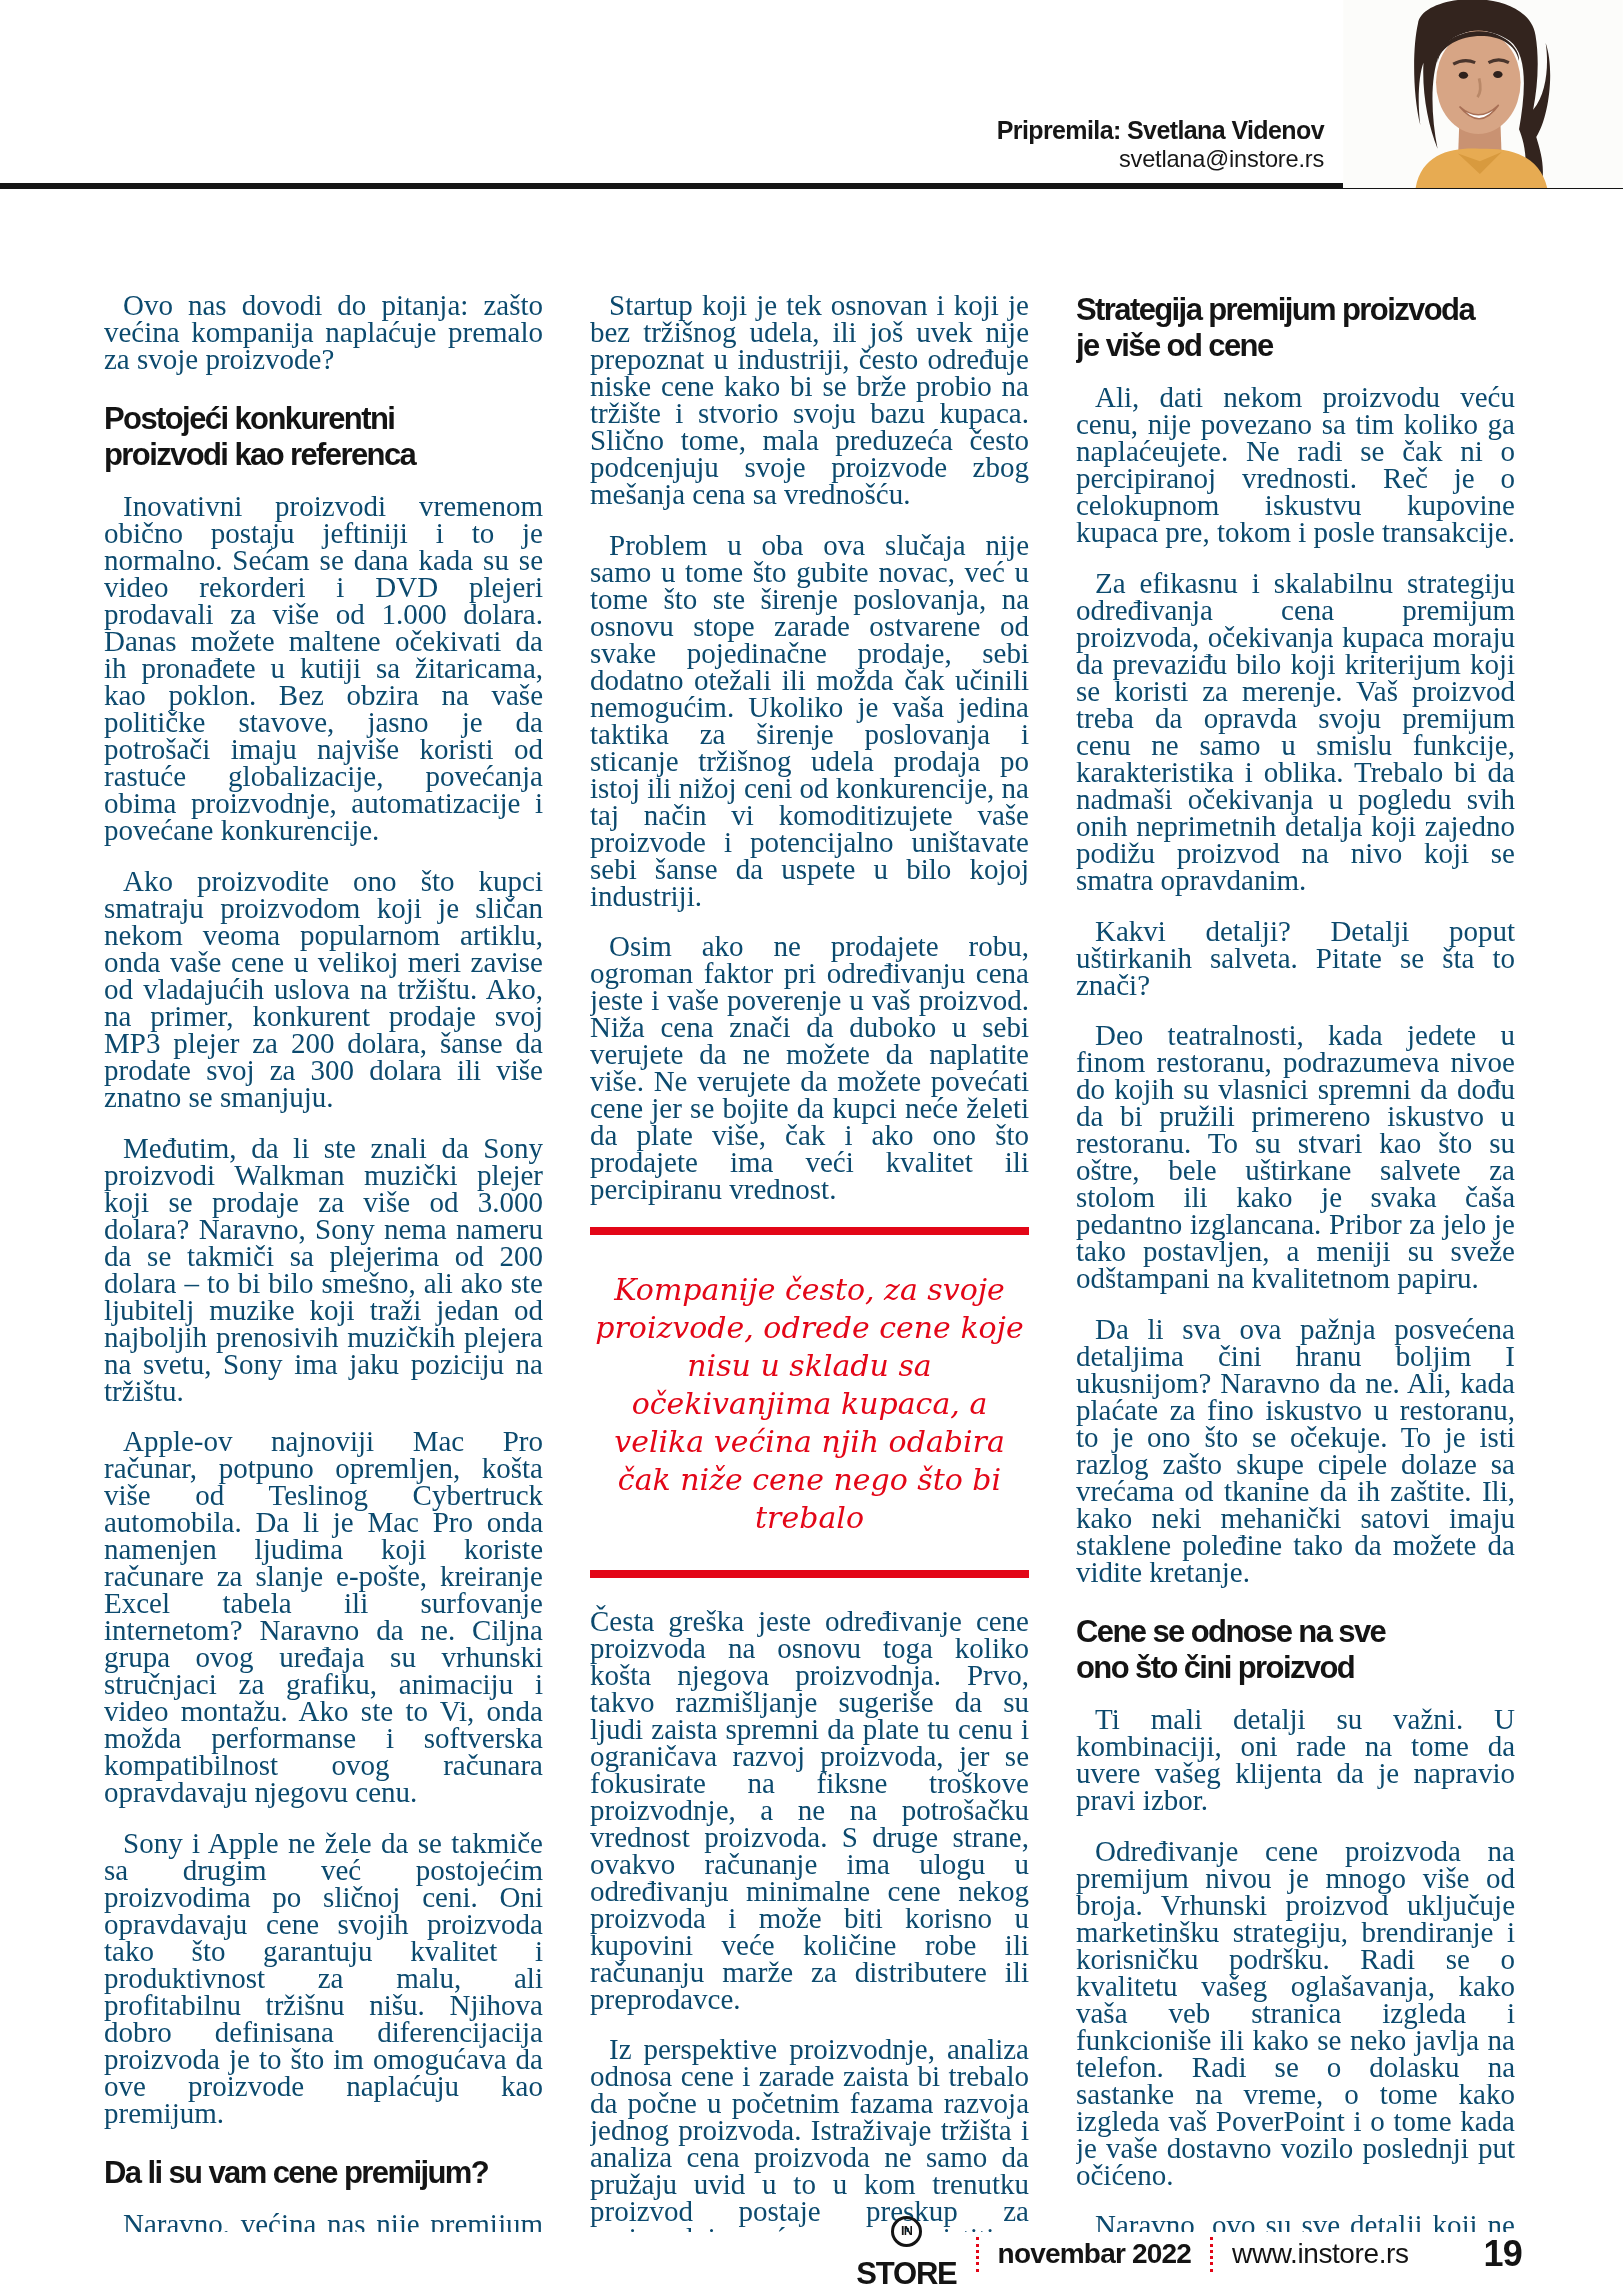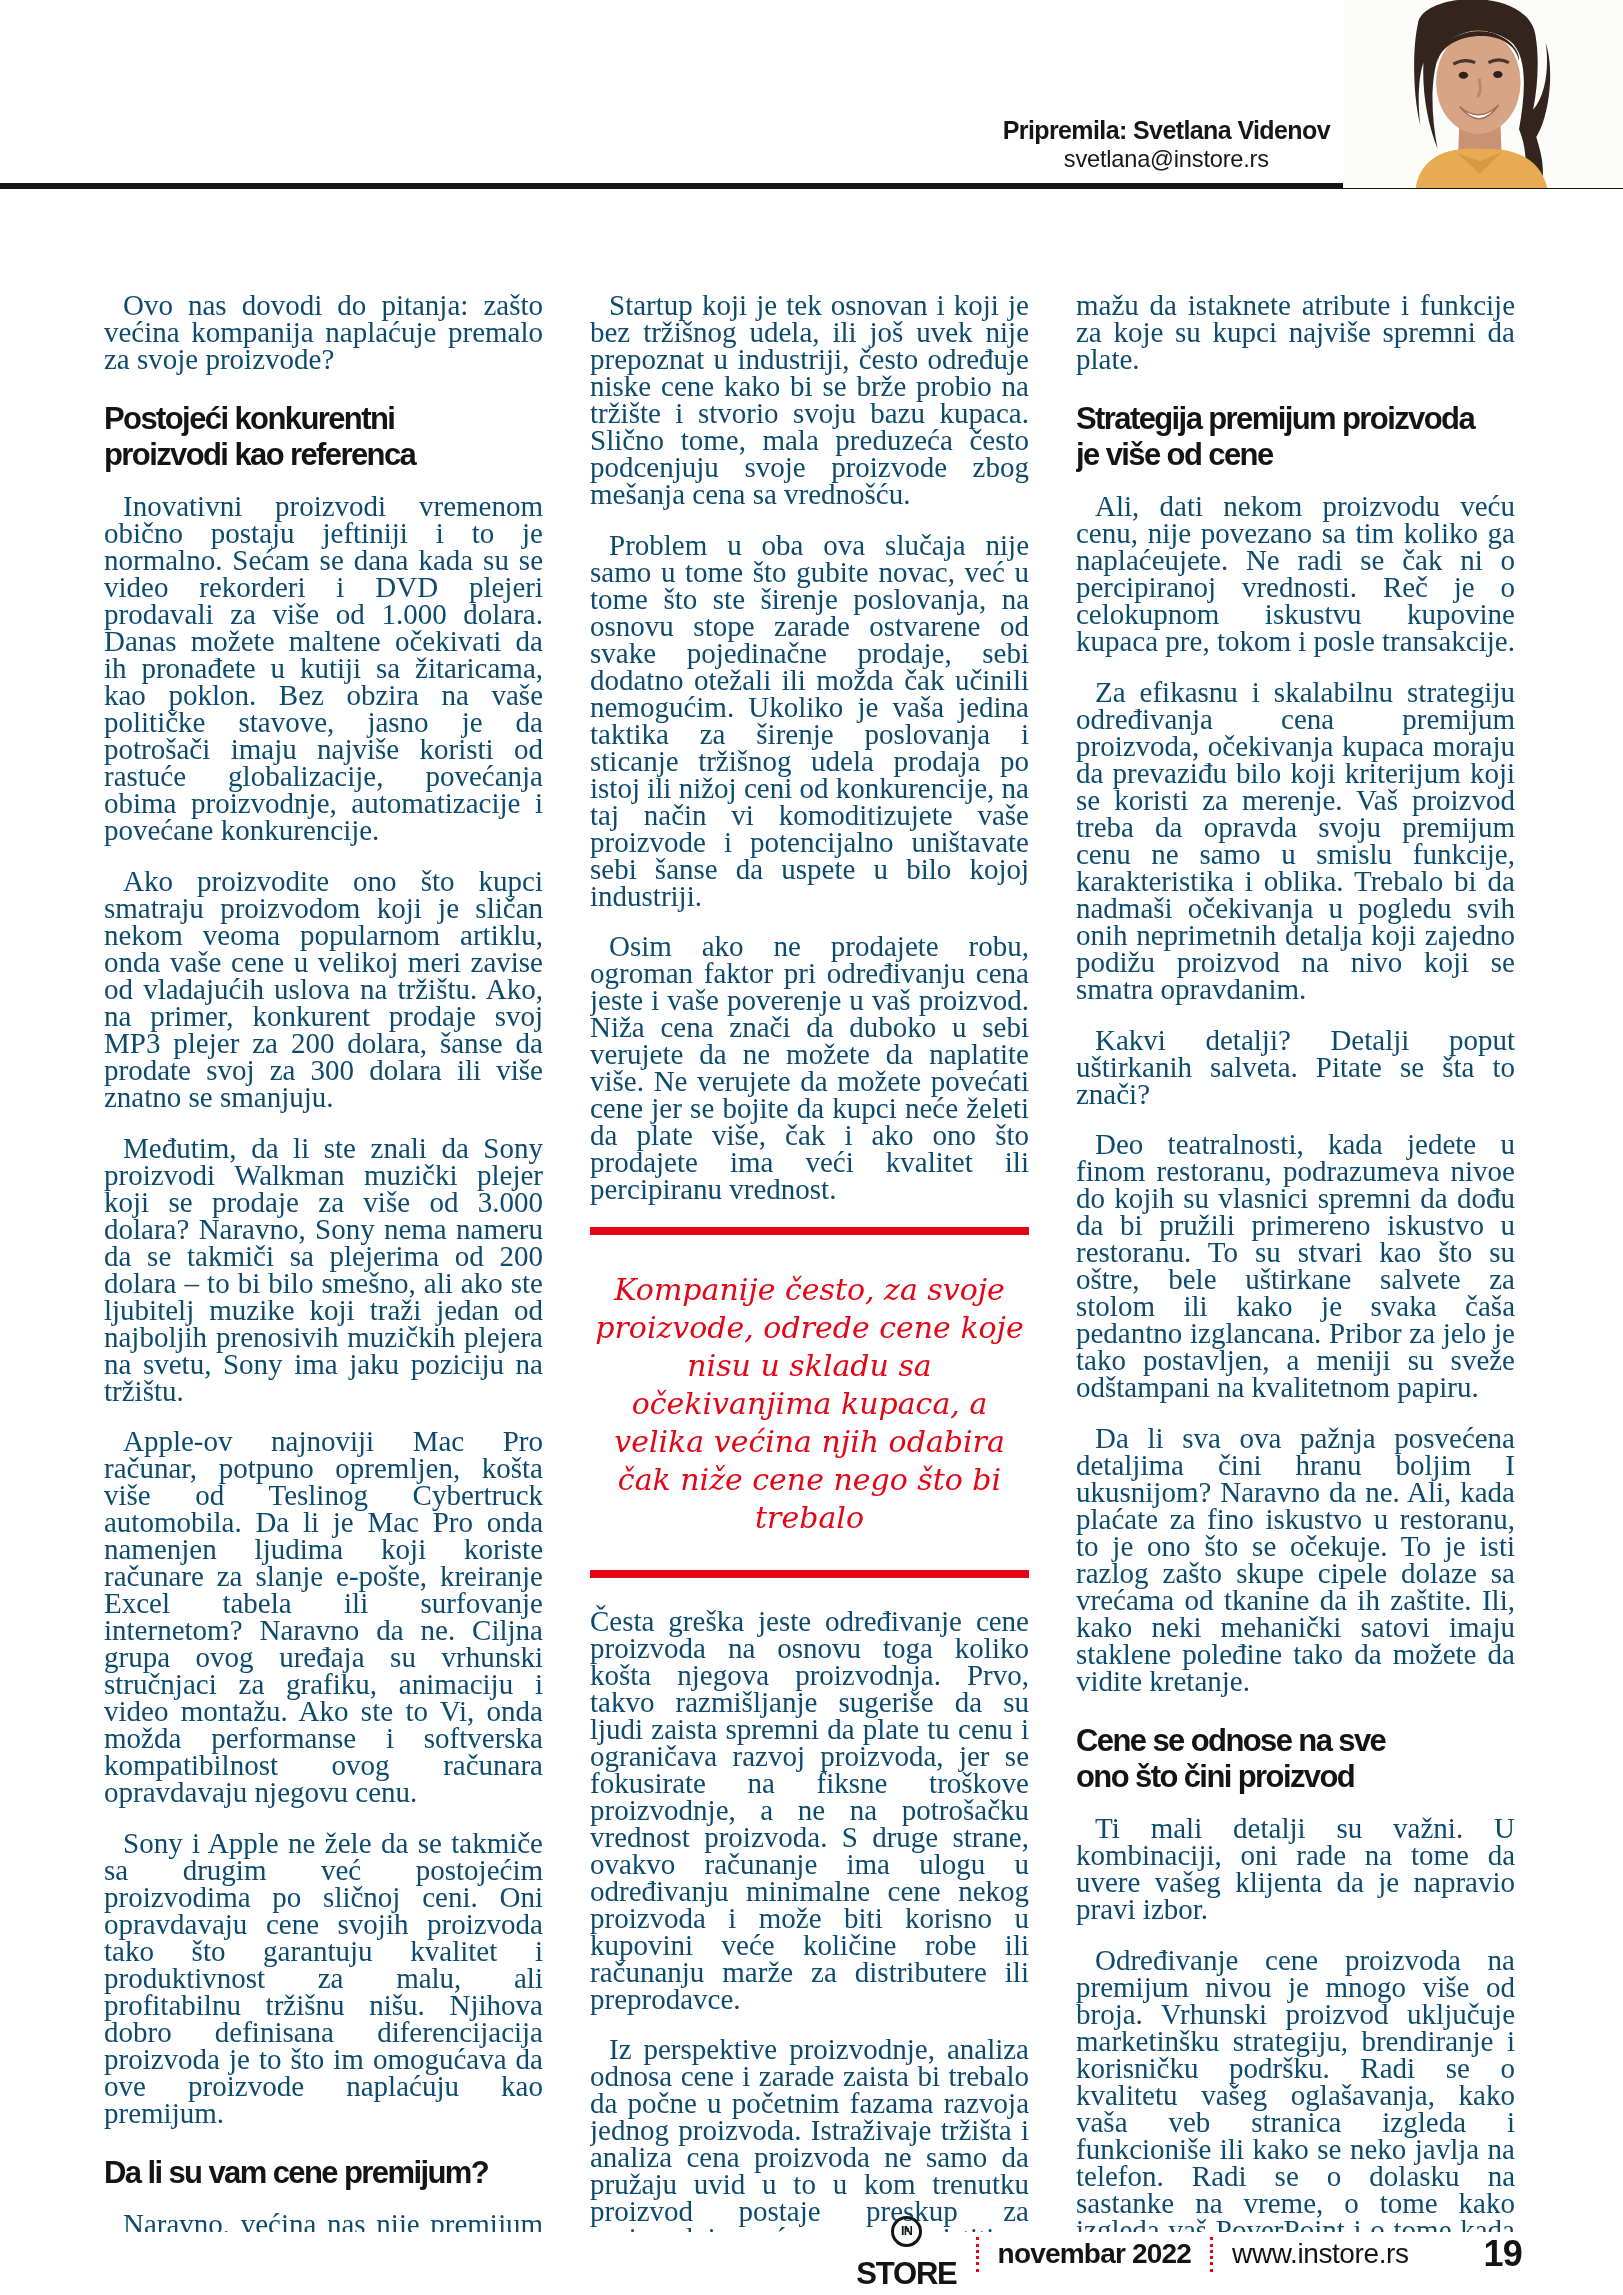--- a/index.html
+++ b/index.html
@@ -7,21 +7,21 @@
   :root { --red:#e30617; --ink:#1d1d1b; }
 
   #page {
     position:relative; width:1623px; height:2295px;
     background:#ffffff; overflow:hidden;
     font-family:"Liberation Serif", serif; color:var(--ink);
   }
 
   
   .byline {
-    position:absolute; top:116px; right:293px; text-align:center;
+    position:absolute; top:116px; right:299px; text-align:right;
     font-family:"Liberation Sans", sans-serif; color:#161616;
   }
   .byline .name  { font-weight:bold; font-size:25px; line-height:1.15; letter-spacing:-0.6px; }
   .byline .email { font-size:23.6px; line-height:1.25; letter-spacing:-0.2px; }
 
   .top-rule {
     position:absolute; top:183px; left:0; width:100%; height:5.5px;
     background:#151515;
   }
   .photo {
@@ -130,21 +130,20 @@
       </div>
     <div class="col">
         <p class="body-p">Startup koji je tek osnovan i koji je bez tržišnog udela, ili još uvek nije prepoznat u industriji, često određuje niske cene kako bi se brže probio na tržište i stvorio svoju bazu kupaca. Slično tome, mala preduzeća često podcenjuju svoje proizvode zbog mešanja cena sa vrednošću.</p>
         <p class="body-p">Problem u oba ova slučaja nije samo u tome što gubite novac, već u tome što ste širenje poslovanja, na osnovu stope zarade ostvarene od svake pojedinačne prodaje, sebi dodatno otežali ili možda čak učinili nemogućim. Ukoliko je vaša jedina taktika za širenje poslovanja i sticanje tržišnog udela prodaja po istoj ili nižoj ceni od konkurencije, na taj način vi komoditizujete vaše proizvode i potencijalno uništavate sebi šanse da uspete u bilo kojoj industriji.</p>
         <p class="body-p">Osim ako ne prodajete robu, ogroman faktor pri određivanju cena jeste i vaše poverenje u vaš proizvod. Niža cena znači da duboko u sebi verujete da ne možete da naplatite više. Ne verujete da možete povećati cene jer se bojite da kupci neće želeti da plate više, čak i ako ono što prodajete ima veći kvalitet ili percipiranu vrednost.</p>
         <div class="pullquote">Kompanije često, za svoje proizvode, odrede cene koje nisu u skladu sa očekivanjima kupaca, a velika većina njih odabira čak niže cene nego što bi trebalo</div>
         <p class="body-p no-indent">Česta greška jeste određivanje cene proizvoda na osnovu toga koliko košta njegova proizvodnja. Prvo, takvo razmišljanje sugeriše da su ljudi zaista spremni da plate tu cenu i ograničava razvoj proizvoda, jer se fokusirate na fiksne troškove proizvodnje, a ne na potrošačku vrednost proizvoda. S druge strane, ovakvo računanje ima ulogu u određivanju minimalne cene nekog proizvoda i može biti korisno u kupovini veće količine robe ili računanju marže za distributere ili preprodavce.</p>
         <p class="body-p">Iz perspektive proizvodnje, analiza odnosa cene i zarade zaista bi trebalo da počne u početnim fazama razvoja jednog proizvoda. Istraživaje tržišta i analiza cena proizvoda ne samo da pružaju uvid u to u kom trenutku proizvod postaje preskup za proizvodnju, već se mogu koristiti za usmeravanje razvoja jer vam po-</p>
       </div>
     <div class="col">
-        <p class="body-p no-indent">mažu da istaknete atribute i funkcije za koje su kupci najviše spremni da plate.</p>
         <h3 class="subhead">Strategija premijum proizvoda
 je više od cene</h3>
         <p class="body-p">Ali, dati nekom proizvodu veću cenu, nije povezano sa tim koliko ga naplaćeujete. Ne radi se čak ni o percipiranoj vrednosti. Reč je o celokupnom iskustvu kupovine kupaca pre, tokom i posle transakcije.</p>
         <p class="body-p">Za efikasnu i skalabilnu strategiju određivanja cena premijum proizvoda, očekivanja kupaca moraju da prevaziđu bilo koji kriterijum koji se koristi za merenje. Vaš proizvod treba da opravda svoju premijum cenu ne samo u smislu funkcije, karakteristika i oblika. Trebalo bi da nadmaši očekivanja u pogledu svih onih neprimetnih detalja koji zajedno podižu proizvod na nivo koji se smatra opravdanim.</p>
         <p class="body-p">Kakvi detalji? Detalji poput uštirkanih salveta. Pitate se šta to znači?</p>
         <p class="body-p">Deo teatralnosti, kada jedete u finom restoranu, podrazumeva nivoe do kojih su vlasnici spremni da dođu da bi pružili primereno iskustvo u restoranu. To su stvari kao što su oštre, bele uštirkane salvete za stolom ili kako je svaka čaša pedantno izglancana. Pribor za jelo je tako postavljen, a meniji su sveže odštampani na kvalitetnom papiru.</p>
         <p class="body-p">Da li sva ova pažnja posvećena detaljima čini hranu boljim I ukusnijom? Naravno da ne. Ali, kada plaćate za fino iskustvo u restoranu, to je ono što se očekuje. To je isti razlog zašto skupe cipele dolaze sa vrećama od tkanine da ih zaštite. Ili, kako neki mehanički satovi imaju staklene poleđine tako da možete da vidite kretanje.</p>
         <h3 class="subhead">Cene se odnose na sve
 ono što čini proizvod</h3>
         <p class="body-p">Ti mali detalji su važni. U kombinaciji, oni rade na tome da uvere vašeg klijenta da je napravio pravi izbor.</p>

